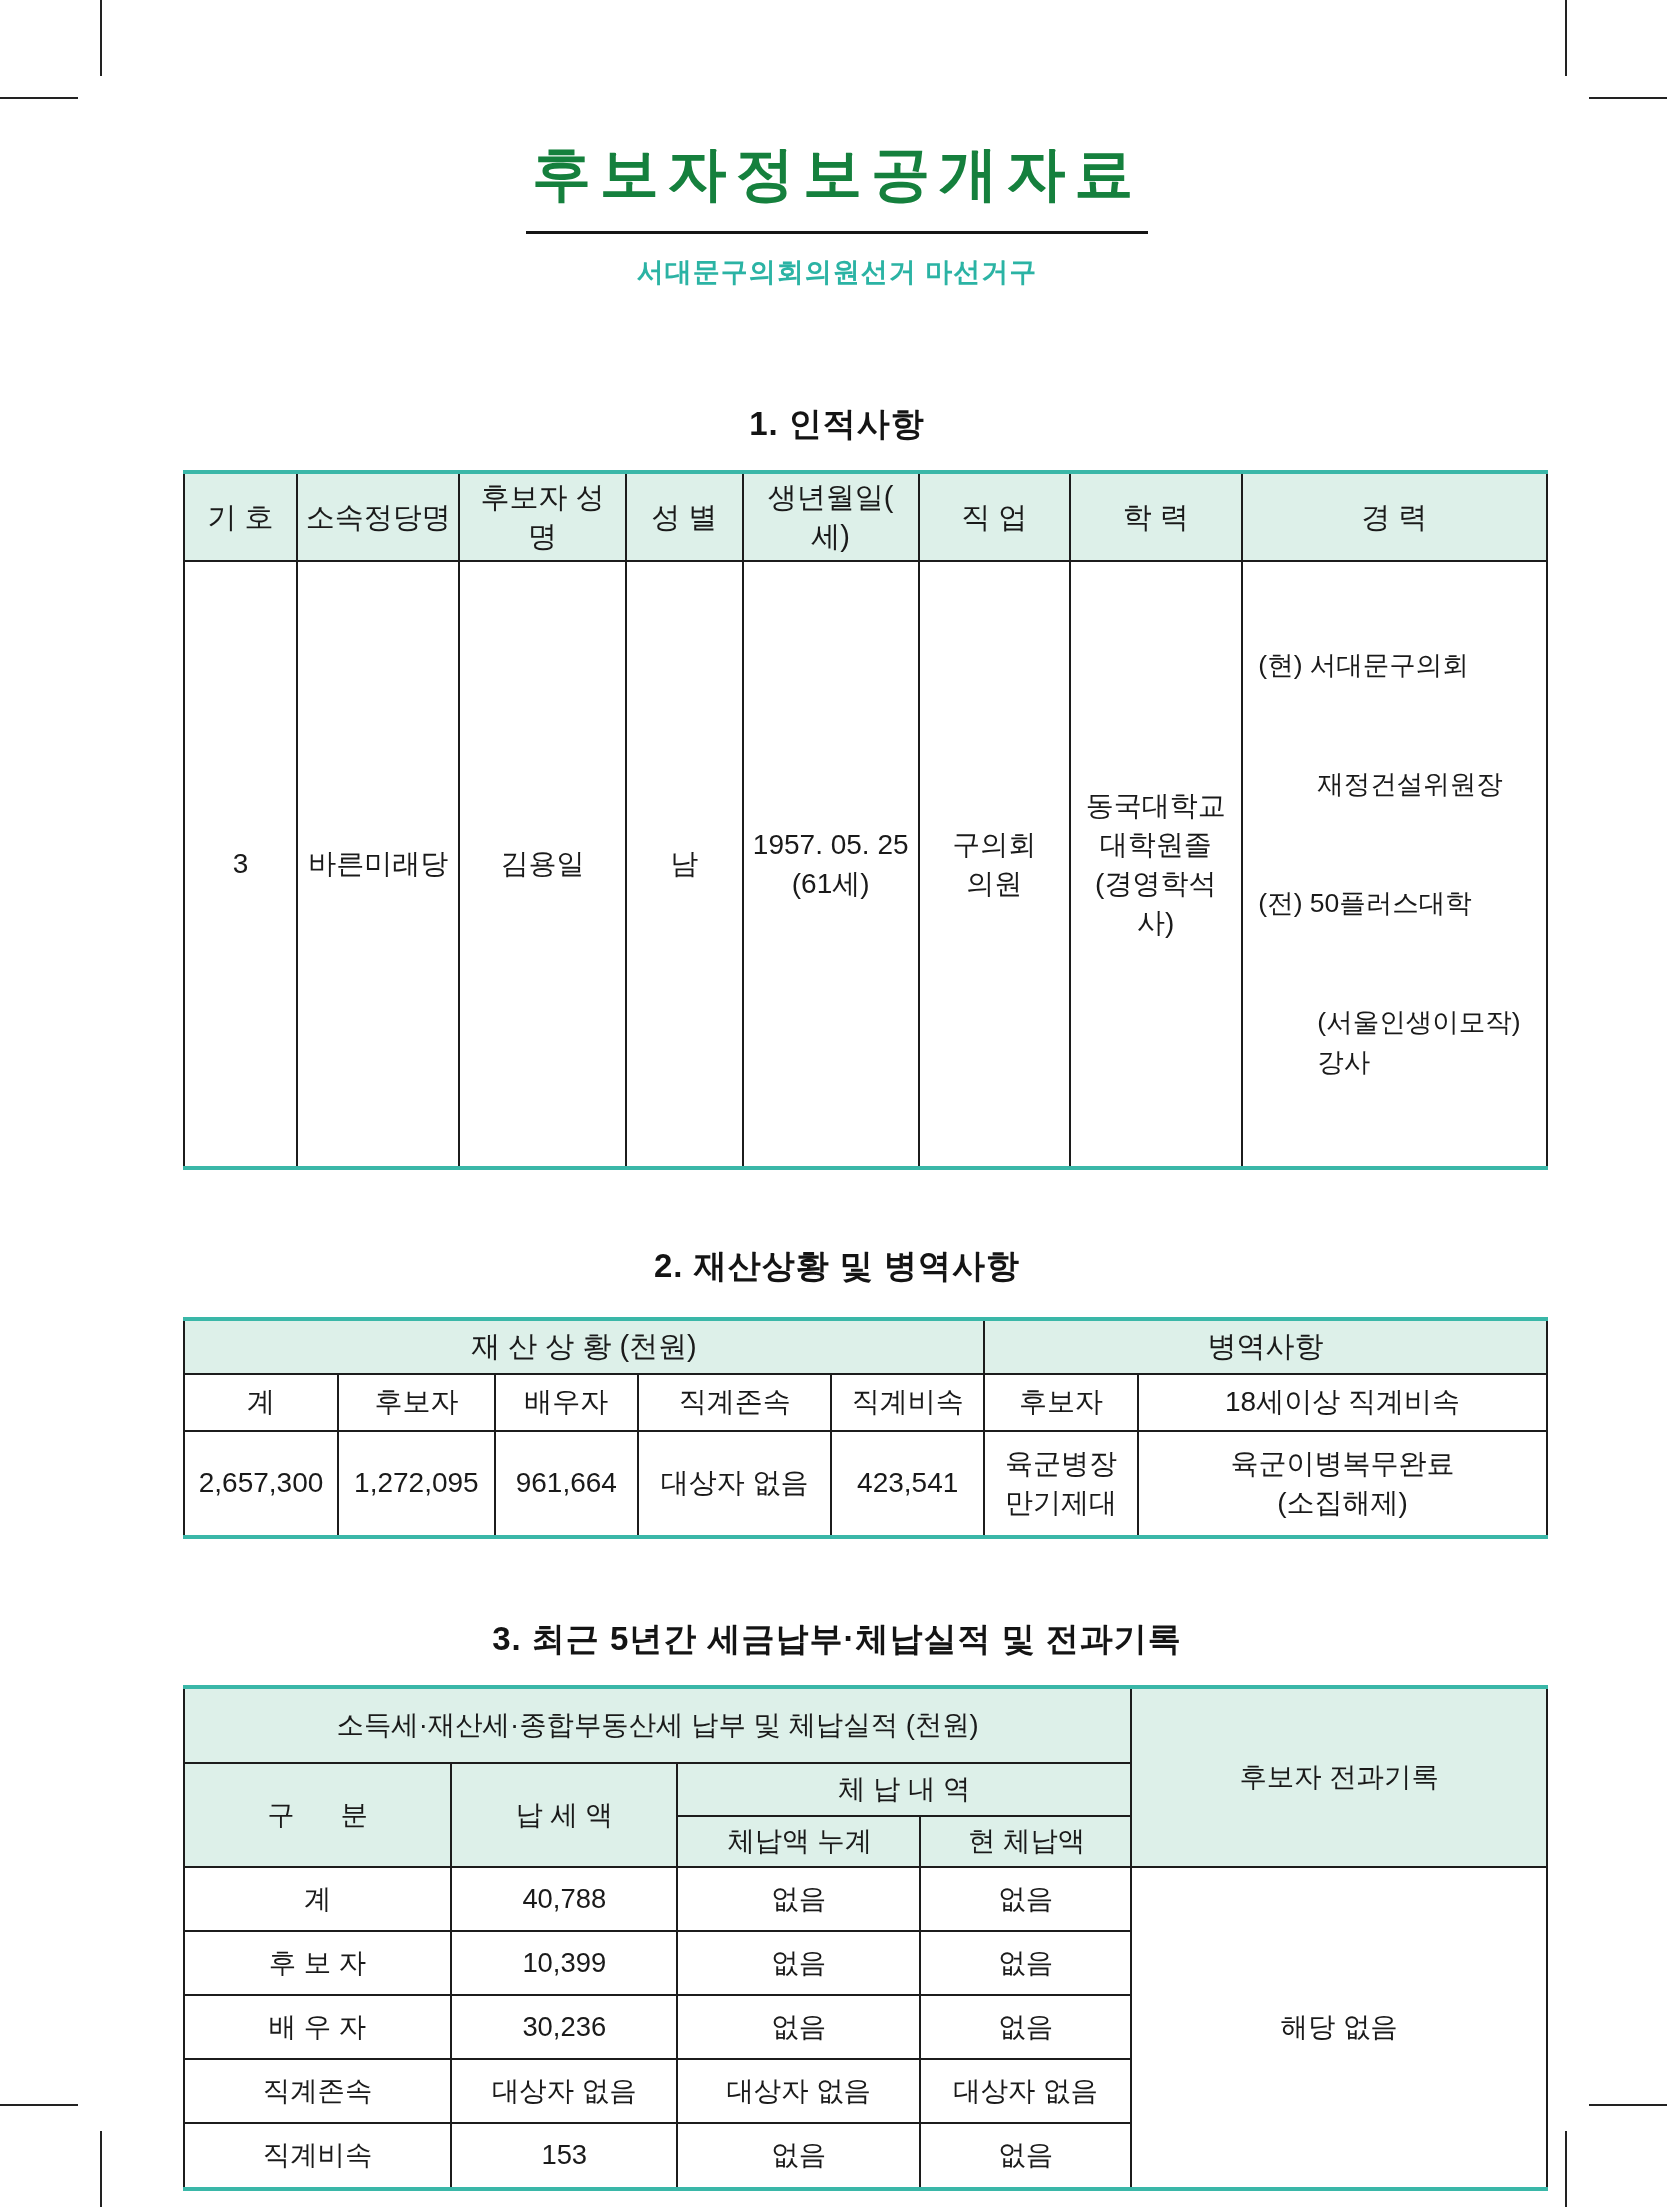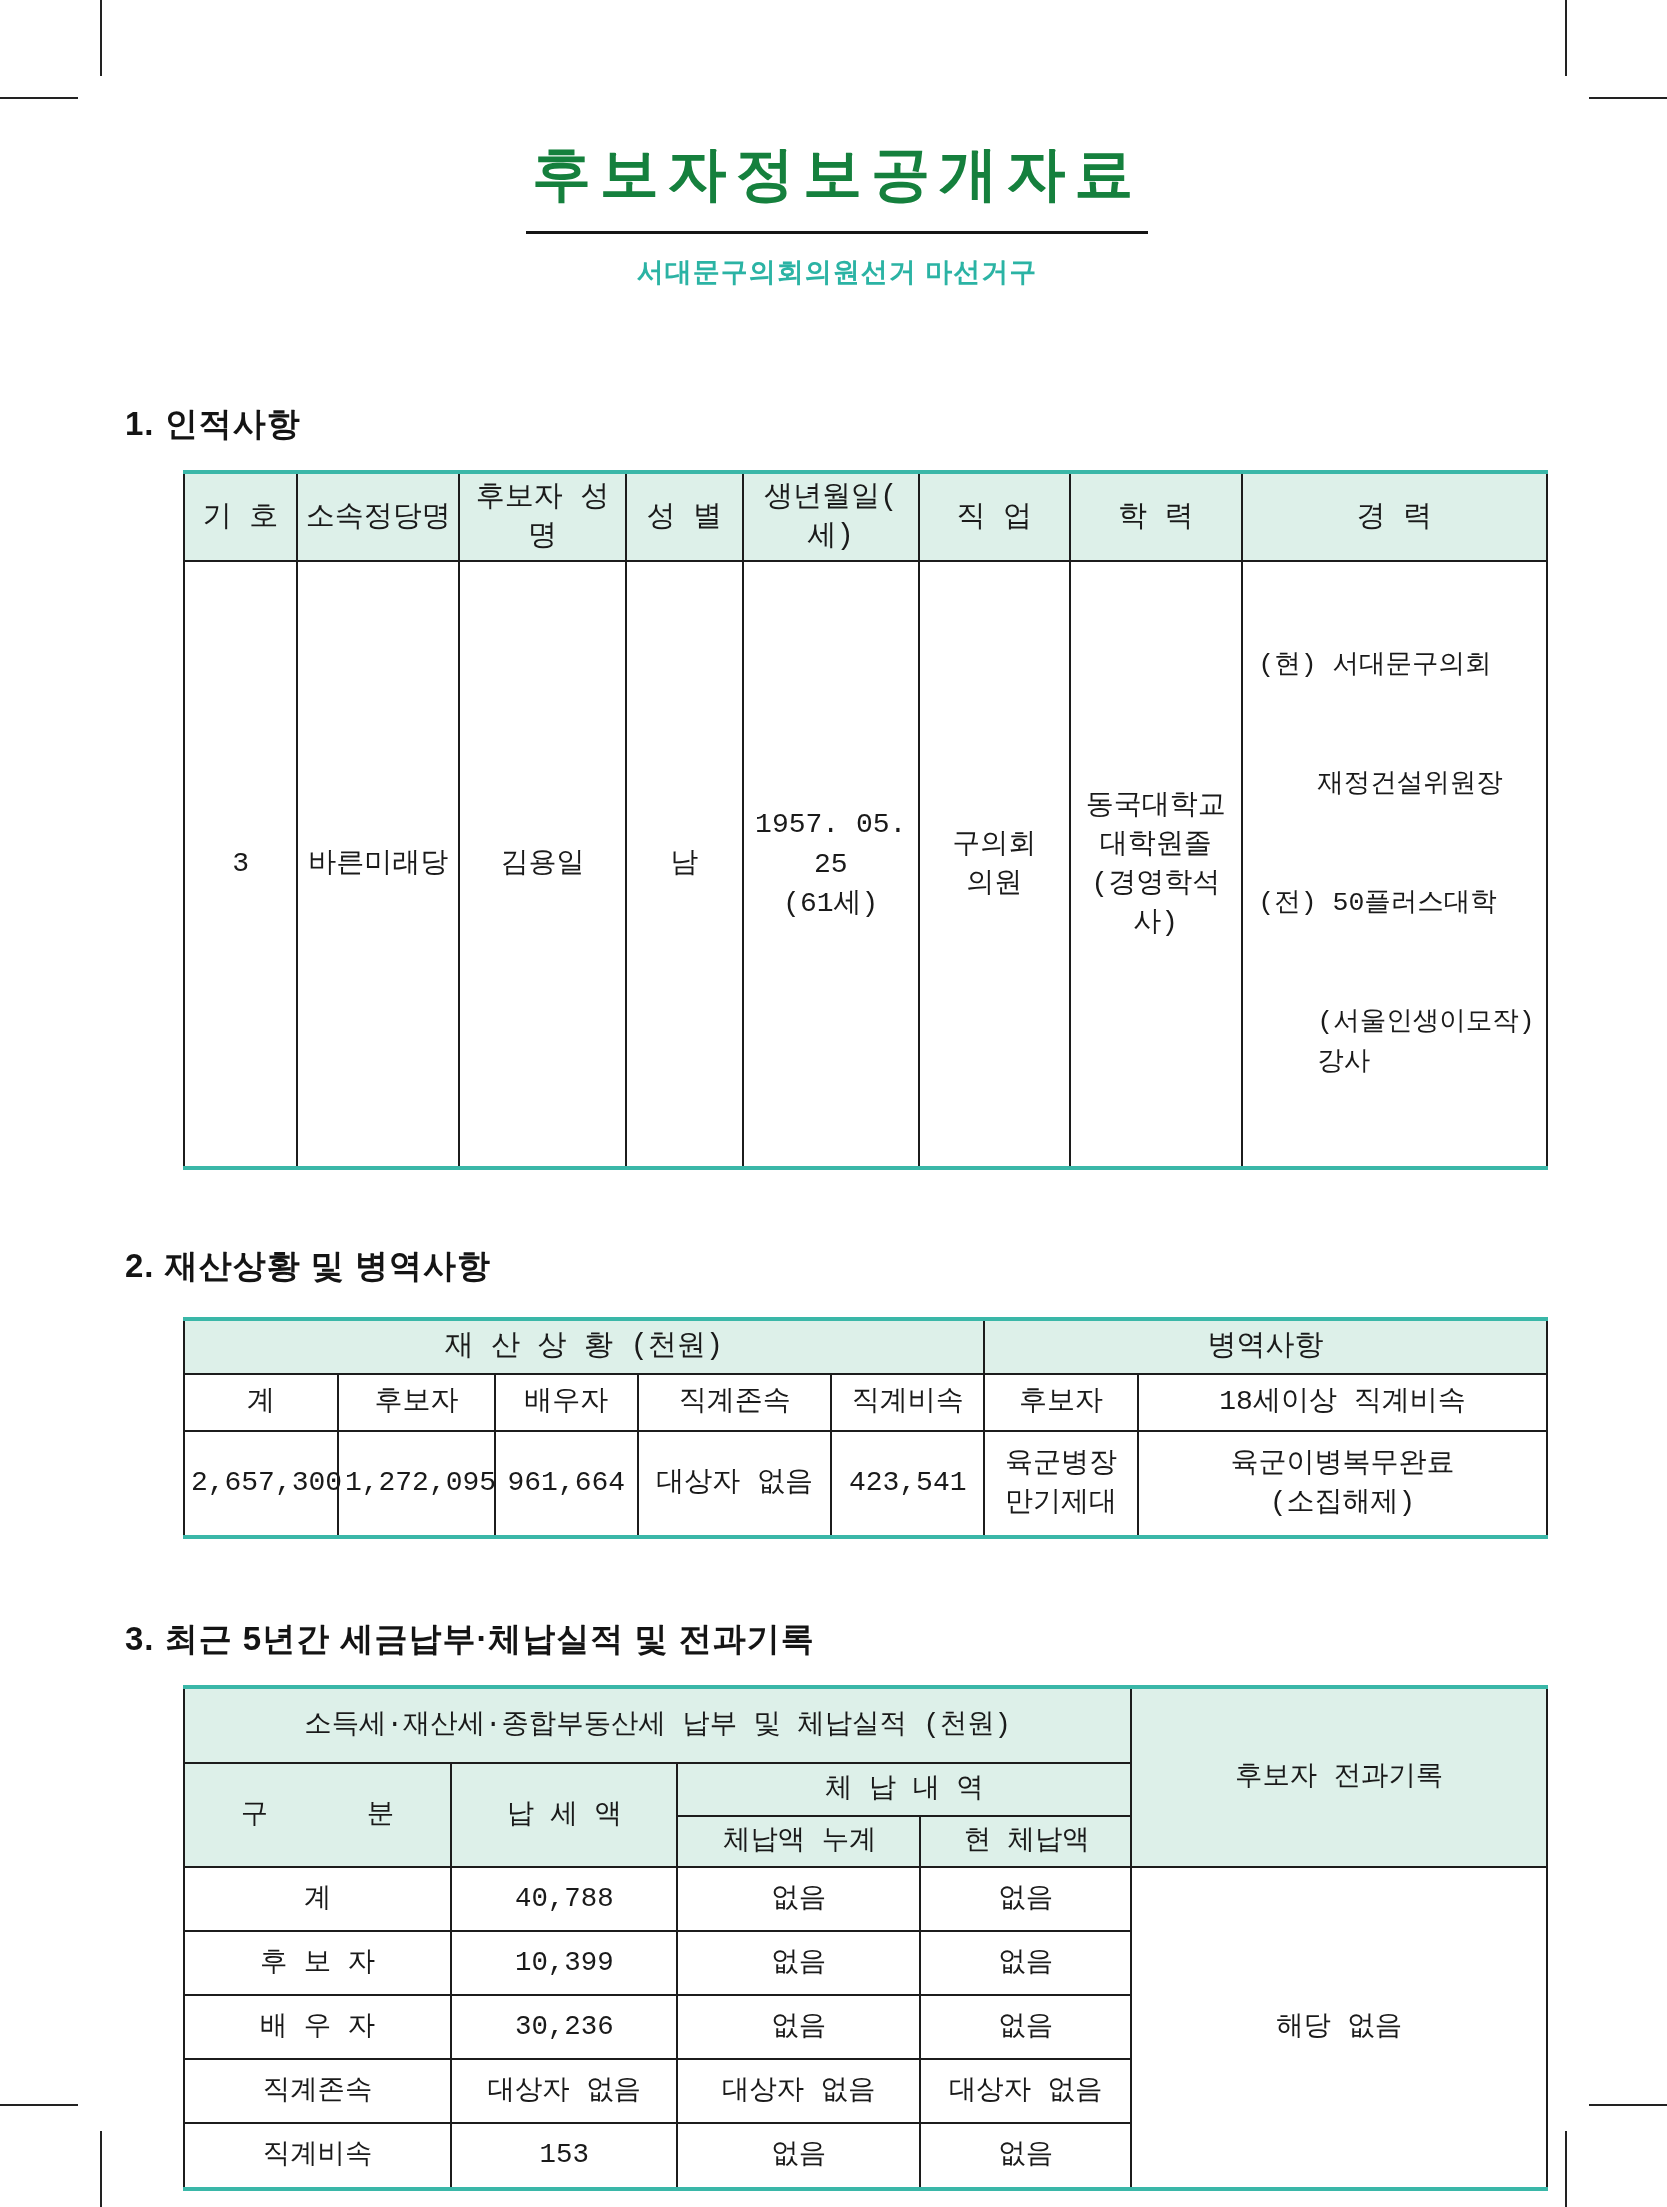--- a/index.html
+++ b/index.html
@@ -44,31 +44,31 @@
     font-weight: 800;
     letter-spacing: 1px;
     color: #2bb3a4;
   }
 
   .sec-heading {
     font-size: 33px;
     font-weight: 800;
     letter-spacing: 1px;
     color: #141414;
+    text-align: center;
   }
   #sec1-heading { margin-top: 112px; }
   #sec2-heading { margin-top: 74px; }
   #sec3-heading { margin-top: 78px; }
 
   .tbl-wrap {
     margin-left: 58px;
     width: 1365px;
     border-top: 4.9px solid #3ab7a8;
     border-bottom: 4.9px solid #3ab7a8;
-    font-family: Liberation Mono, monospace;
   }
   #table1-wrap { margin-top: 23.5px; }
   #table2-wrap { margin-top: 27.4px; }
   #table3-wrap { margin-top: 23.5px; }
 
   table { border-collapse: collapse; table-layout: fixed; width: 100%; }
   td {
     border: 2px solid #1c1c1c;
     border-top-width: 2.9px;
     border-bottom-width: 2.9px;

